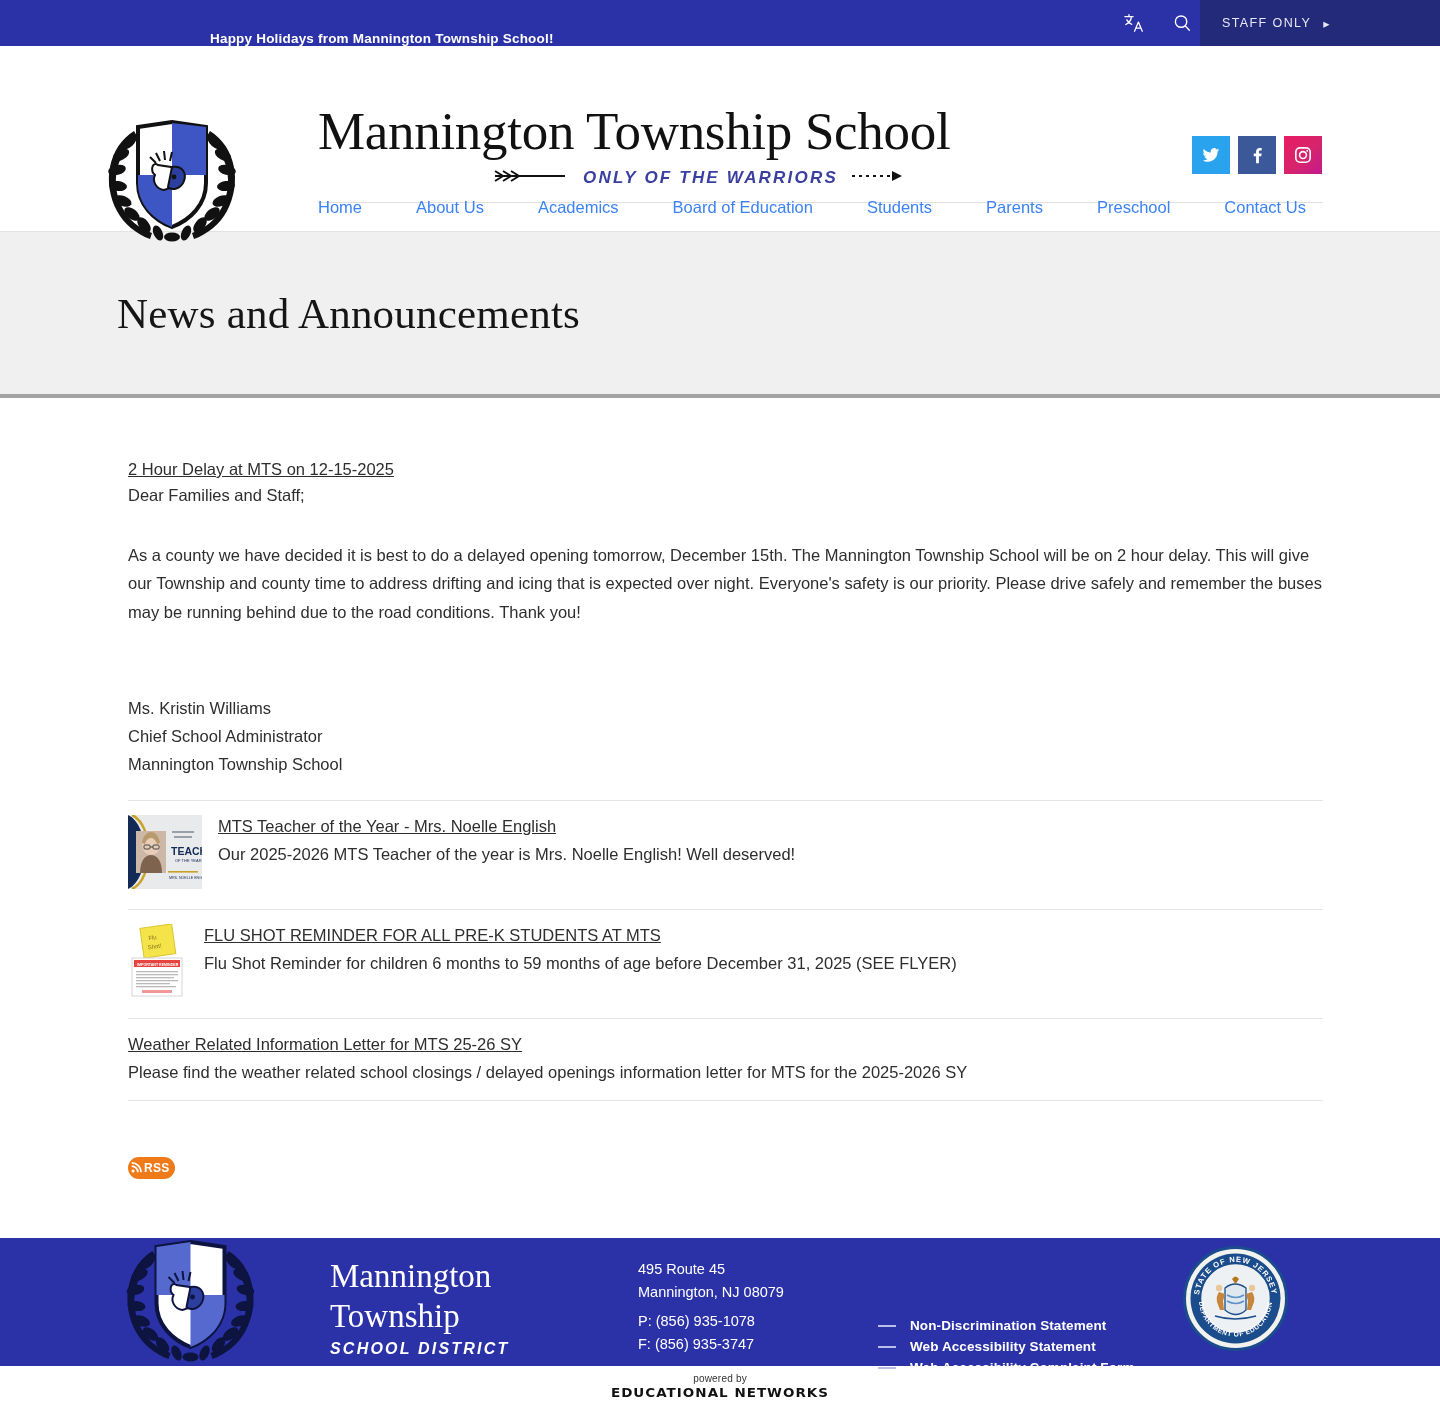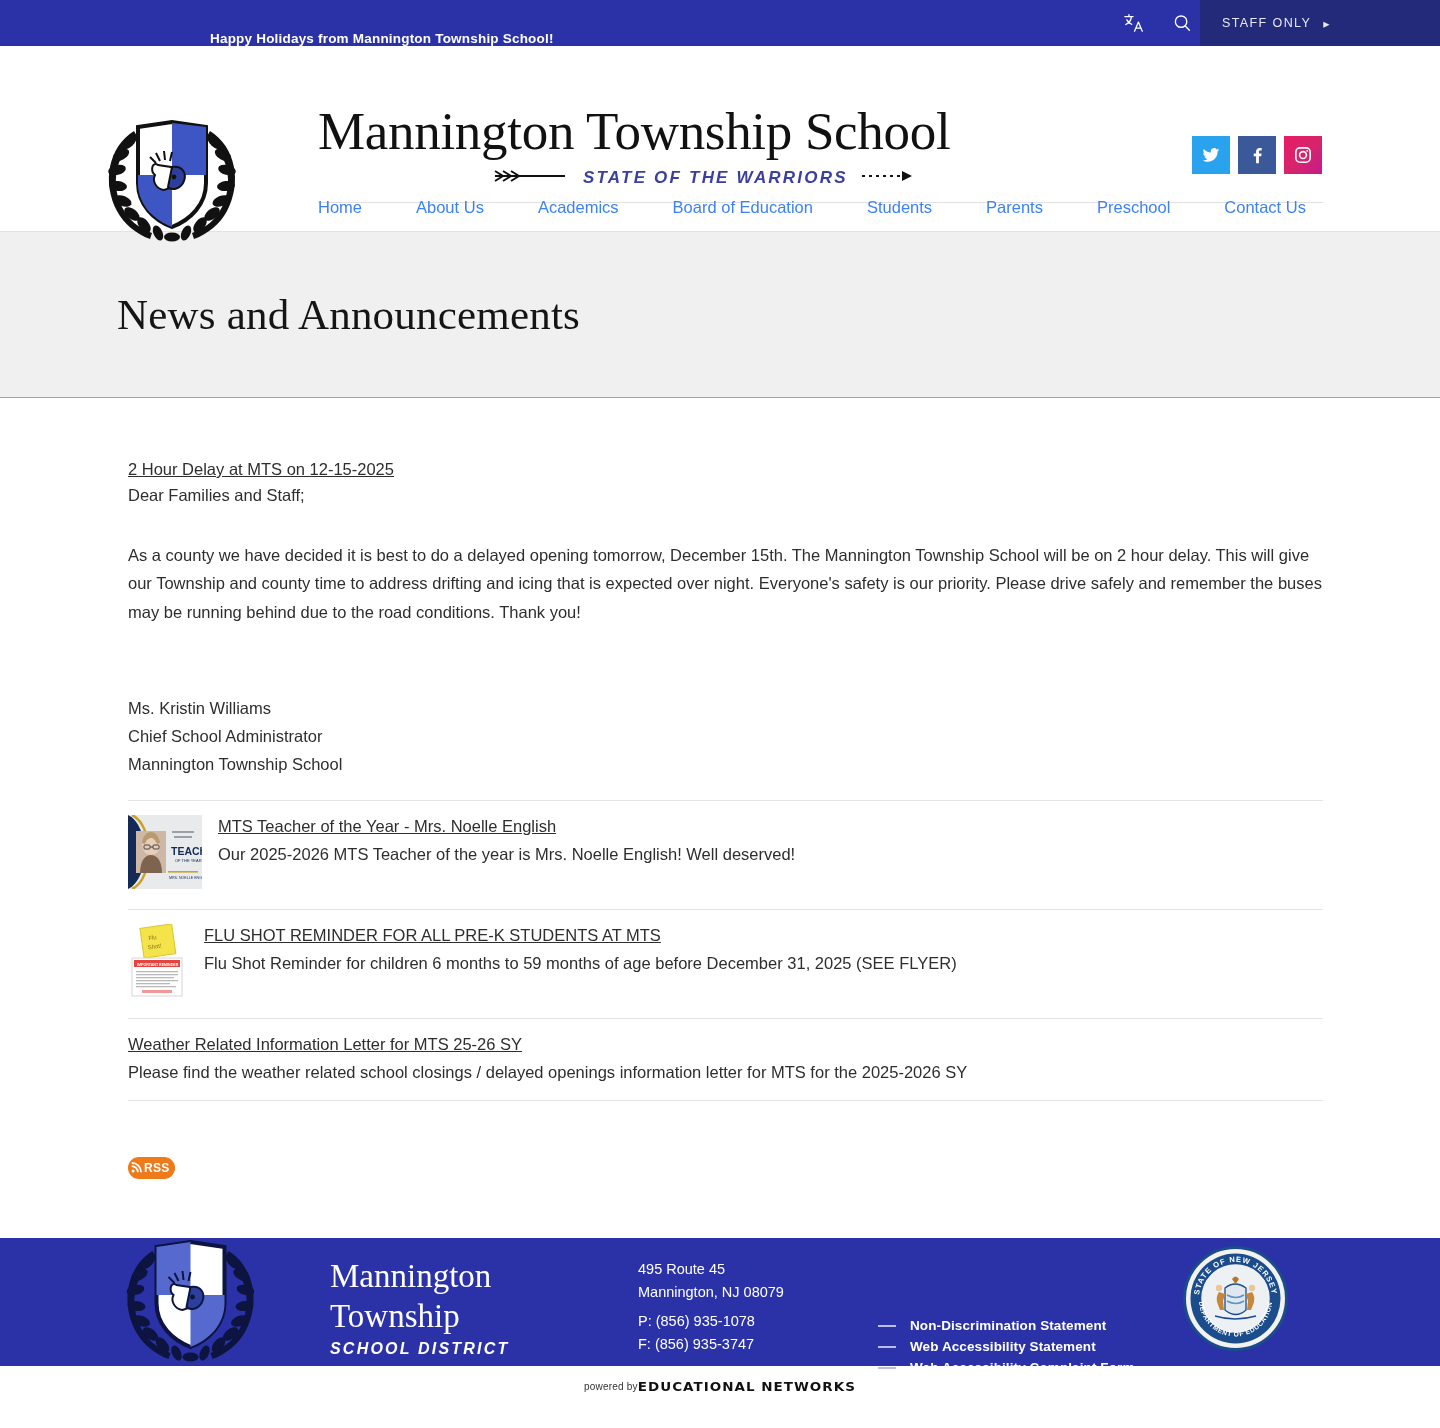--- a/index.html
+++ b/index.html
@@ -139,21 +139,21 @@
     white-space: nowrap;
     cursor: pointer;
   }
   .nav a:first-child { padding-left: 0; }
 
   
   .hero {
     height: 167px;
     background: #f0f0f0;
     border-top: 1px solid #e2e2e2;
-    border-bottom: 1px solid #a3a3a3;
+    border-bottom: 4px solid #a3a3a3;
     display: flex;
     align-items: center;
   }
   .hero h1 {
     font-family: "Liberation Serif", serif;
     font-weight: normal;
     font-size: 43px;
     color: #151515;
     margin-left: 117px;
     letter-spacing: .2px;
@@ -289,21 +289,21 @@
   .f-seal {
     position: absolute;
     right: 152px; top: 8px;
     width: 105px; height: 105px;
   }
   .bottombar {
     height: 43px;
     background: #fff;
     border-top: 3px solid #2b32a8;
     display: flex;
-    flex-direction: row;
+    flex-direction: column;
     align-items: center;
     justify-content: center;
   }
   .pb-small { font-size: 10px; color: #333; letter-spacing: .2px; }
   .pb-big {
     font-size: 13.5px;
     font-weight: bold;
     color: #111;
     letter-spacing: 1px;
     font-family: "DejaVu Sans", sans-serif;
@@ -378,21 +378,21 @@
 
   <div class="brand">
     <div class="brand-title">Mannington Township School</div>
     <div class="tagline">
       <span class="arrow-left">
         <svg width="78" height="14" viewBox="0 0 78 14">
           <path d="M2 7 h70" stroke="#111" stroke-width="2"></path>
           <path d="M2 2 l8 5 l-8 5 M10 2 l8 5 l-8 5 M18 2 l8 5 l-8 5" stroke="#111" stroke-width="2" fill="none"></path>
         </svg>
       </span>
-      <span class="tagline-text">STATE OF THE WARRIORS</span>
+      <span class="tagline-text">ONLY OF THE WARRIORS</span>
       <span class="arrow-right">
         <svg width="66" height="14" viewBox="0 0 66 14">
           <path d="M2 7 h40" stroke="#111" stroke-width="2" stroke-dasharray="3 4"></path>
           <path d="M42 2 l10 5 l-10 5 z" fill="#111"></path>
         </svg>
       </span>
     </div>
     <div class="brand-rule"></div>
   </div>
 

